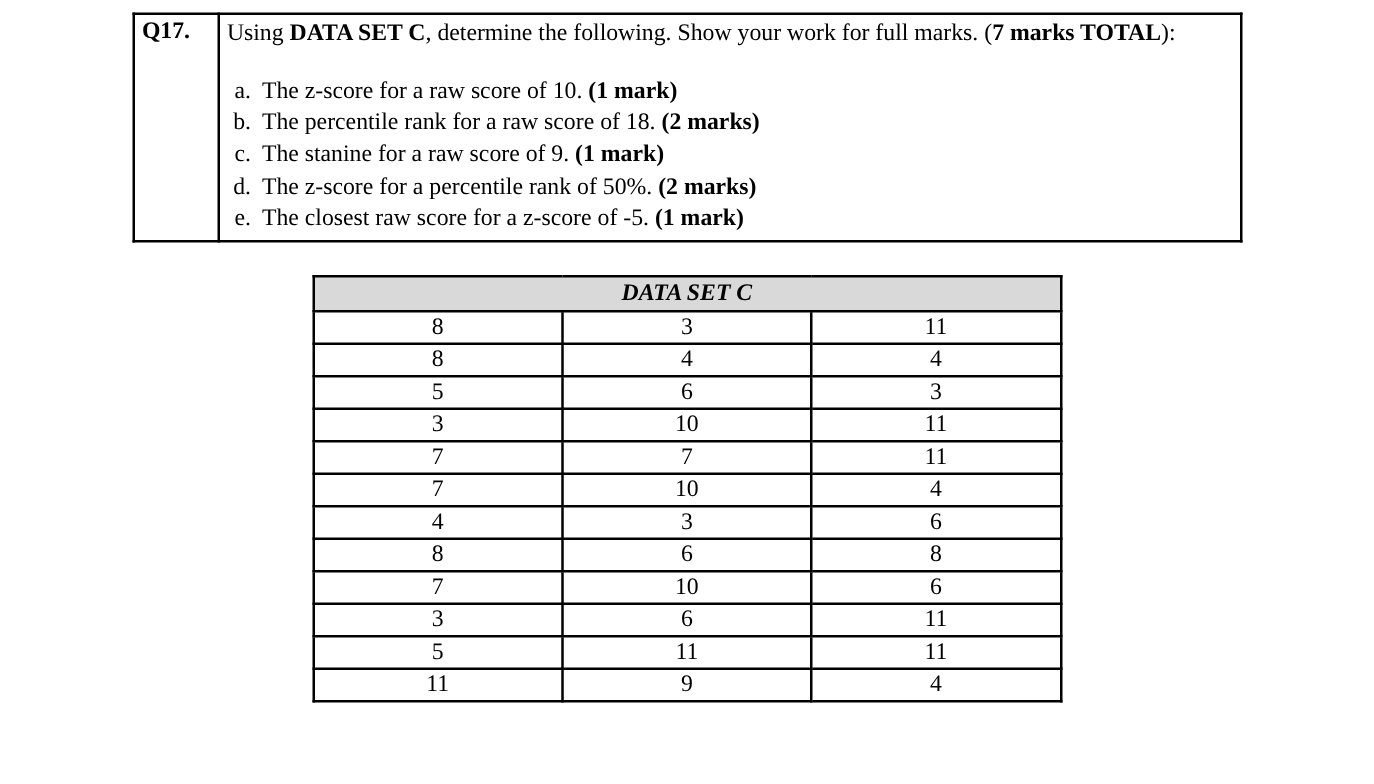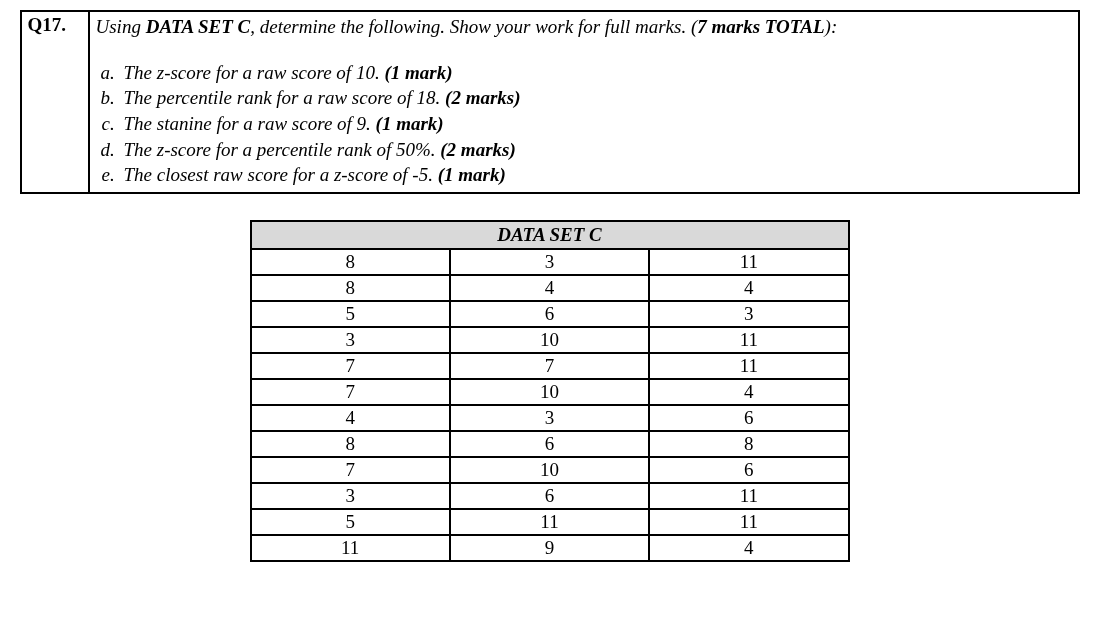--- a/index.html
+++ b/index.html
@@ -5,46 +5,44 @@
   body {
     font-family: "Times New Roman", Times, serif;
     font-size: 19px;
     color: #000;
     background: #fff;
     margin: 0;
     padding: 10px;
   }
   .question-box {
     border: 2px solid #000;
-    width: 1060px;
+    width: 888px;
     margin: 0 auto;
     border-collapse: collapse;
   }
   .question-box td {
     border: 2px solid #000;
     vertical-align: top;
     padding: 2px 6px 4px 6px;
   }
   .qnum {
     width: 54px;
     font-weight: bold;
     text-align: left;
   }
   .qbody {
     line-height: 1.35;
   }
   .qbody .prompt {
     margin-bottom: 20px;
-    font-style: italic;
   }
   .qbody ol {
     list-style-type: lower-alpha;
     margin: 0 0 0 2px;
     padding-left: 22px;
-    font-style: italic;
   }
   .qbody ol li {
     padding-left: 4px;
   }
   .data-wrap {
     width: 600px;
     margin: 26px auto 0 auto;
   }
   table.data {
     border-collapse: collapse;

